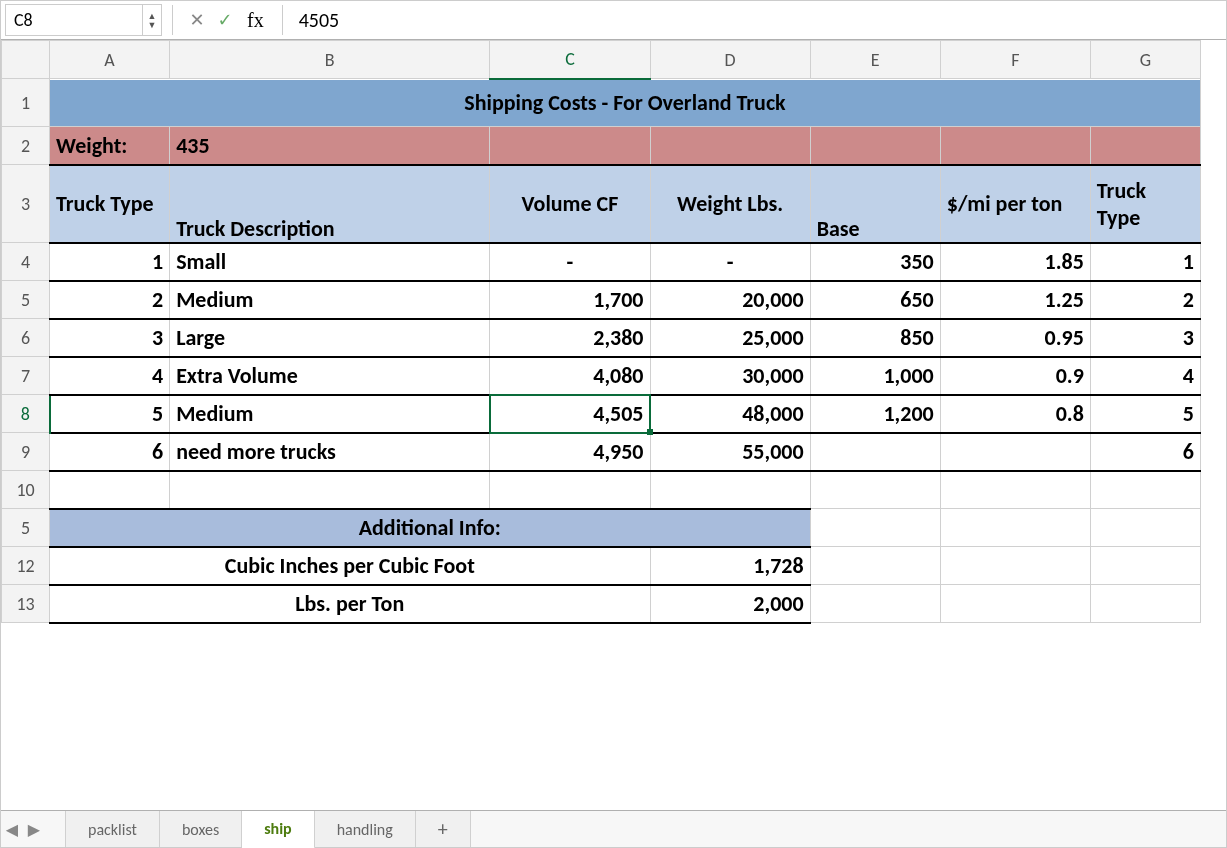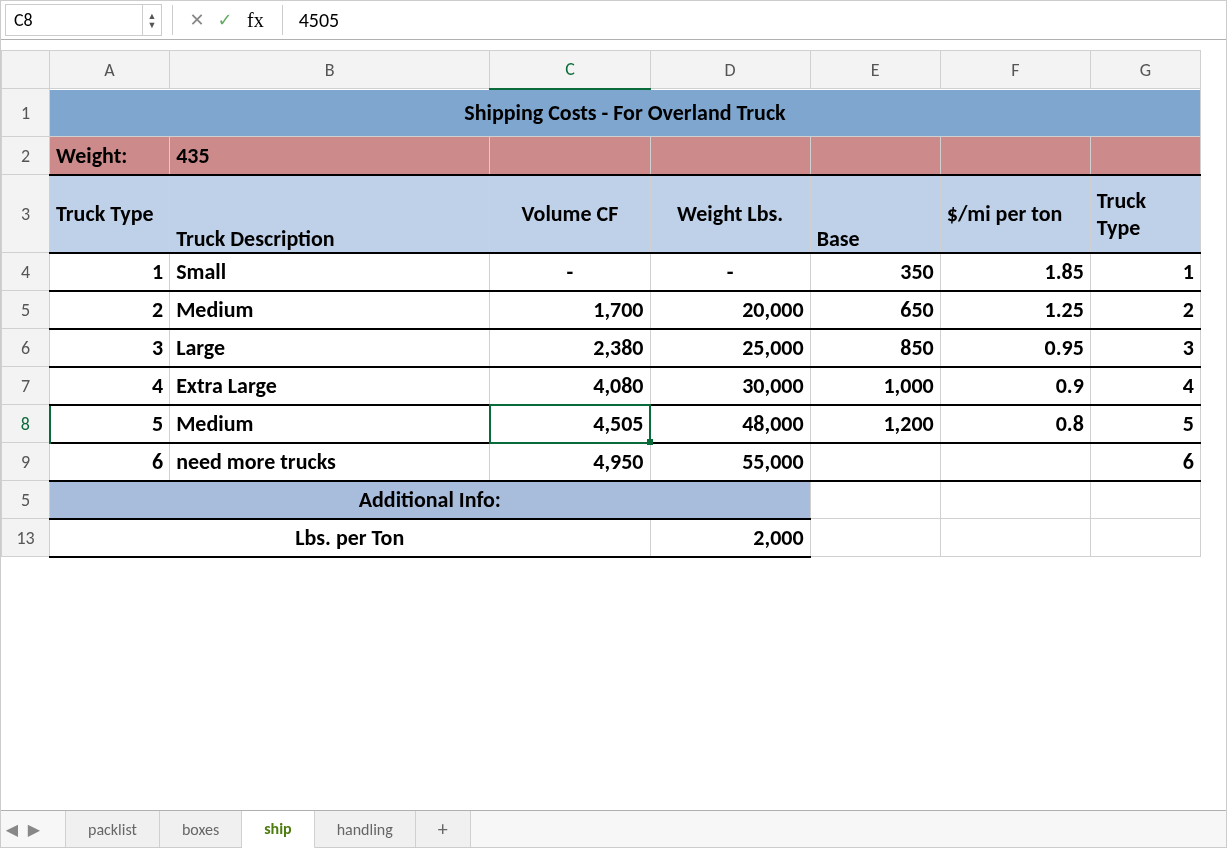--- a/index.html
+++ b/index.html
@@ -1,16 +1,16 @@
 <!DOCTYPE html>
 <html><head>
 <meta charset="utf-8">
 <style>
 html,body{margin:0;padding:0;font-family:Calibri,Arial,sans-serif;font-size:16px;color:#000;background:#fff;}
-.app{width:1227px;height:848px;display:flex;flex-direction:column;border:1px solid #ccc;box-sizing:border-box;gap:10px;}
+.app{width:1227px;height:848px;display:flex;flex-direction:column;border:1px solid #ccc;box-sizing:border-box;}
 
 
 .fbar{height:38px;display:flex;align-items:center;border-bottom:1px solid #b0b0b0;background:#fff;}
 .namebox{width:120px;height:30px;margin-left:4px;display:flex;align-items:center;padding:0 8px;font-size:18px;border:1px solid #ccc;background:#fff;}
 .spin{width:18px;height:30px;display:flex;flex-direction:column;justify-content:center;align-items:center;border:1px solid #ccc;border-left:none;background:#fff;color:#555;font-size:9px;line-height:9px;}
 .fbar-sep{width:1px;height:30px;background:#ccc;margin:0 10px;}
 .fbar-btn{width:22px;height:22px;display:flex;align-items:center;justify-content:center;color:#888;font-size:18px;margin:0 3px;}
 .fbar-btn.check{color:#6a6;}
 .fx{font-family:"Times New Roman",serif;font-size:20px;margin:0 8px;}
 .fval{font-size:20px;padding-left:6px;flex:1;}
@@ -218,21 +218,21 @@
         <td class="bb">
               <div class="cell r">3</div>
             </td>
       </tr>
       <tr>
         <th class="rowh">7</th>
         <td class="bb">
               <div class="cell r">4</div>
             </td>
         <td class="bb">
-              <div class="cell">Extra Large</div>
+              <div class="cell">Extra Volume</div>
             </td>
         <td class="bb">
               <div class="cell r">4,080</div>
             </td>
         <td class="bb">
               <div class="cell r">30,000</div>
             </td>
         <td class="bb">
               <div class="cell r">1,000</div>
             </td>
@@ -285,31 +285,53 @@
               <div class="cell r"></div>
             </td>
         <td class="bb">
               <div class="cell r"></div>
             </td>
         <td class="bb">
               <div class="cell r">6</div>
             </td>
       </tr>
 
+      <tr>
+        <th class="rowh">10</th>
+        <td></td>
+            <td></td>
+        <td></td>
+            <td></td>
+        <td></td>
+            <td></td>
+        <td></td>
+      </tr>
 
       <tr>
         <th class="rowh">5</th>
         <td colspan="4" class="bt bb">
               <div class="cell addinfo c">Additional Info:</div>
             </td>
         <td></td>
             <td></td>
             <td></td>
       </tr>
 
+      <tr>
+        <th class="rowh">12</th>
+        <td colspan="3" class="bb">
+              <div class="cell c">Cubic Inches per Cubic Foot</div>
+            </td>
+        <td class="bb">
+              <div class="cell r">1,728</div>
+            </td>
+        <td></td>
+            <td></td>
+            <td></td>
+      </tr>
 
       <tr>
         <th class="rowh">13</th>
         <td colspan="3" class="bb">
               <div class="cell c">Lbs. per Ton</div>
             </td>
         <td class="bb">
               <div class="cell r">2,000</div>
             </td>
         <td></td>

